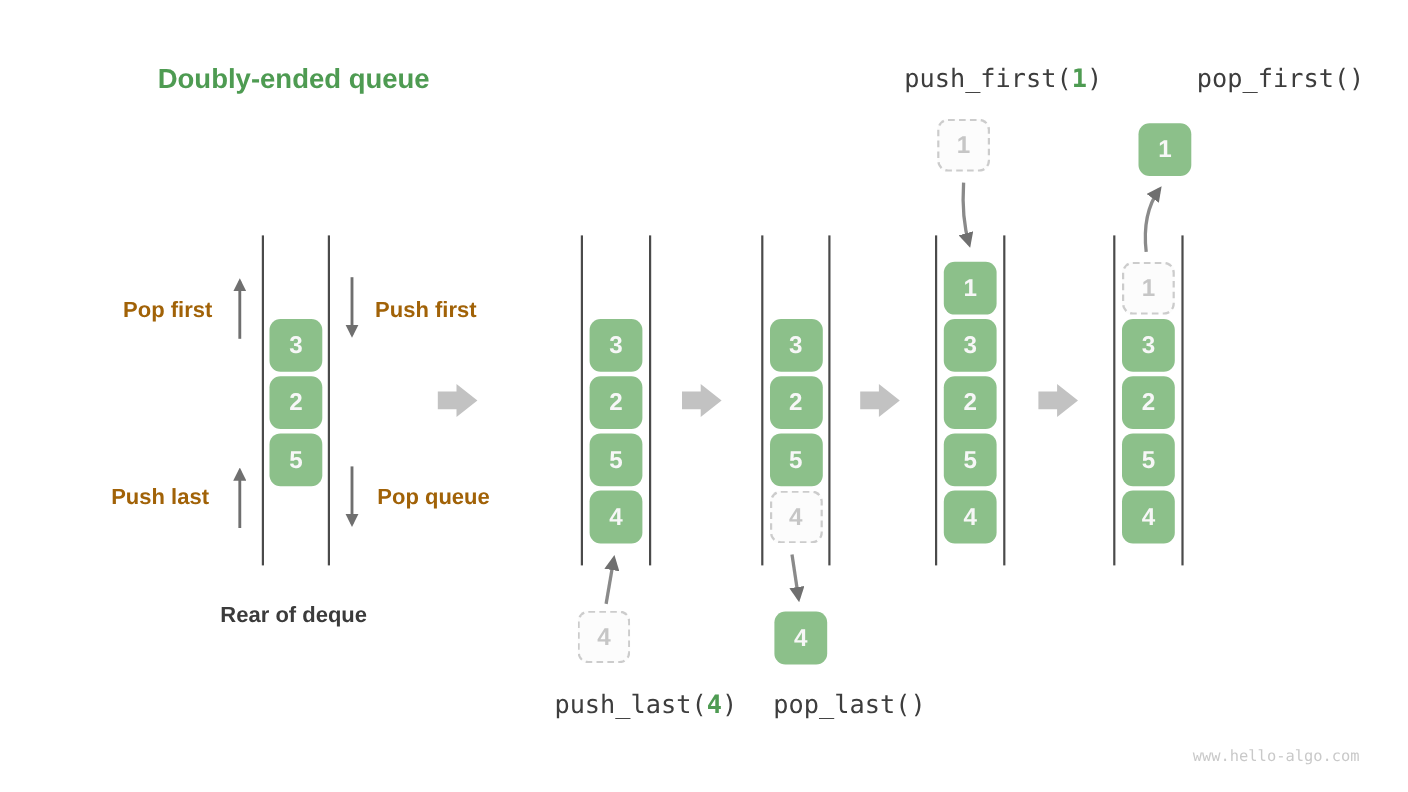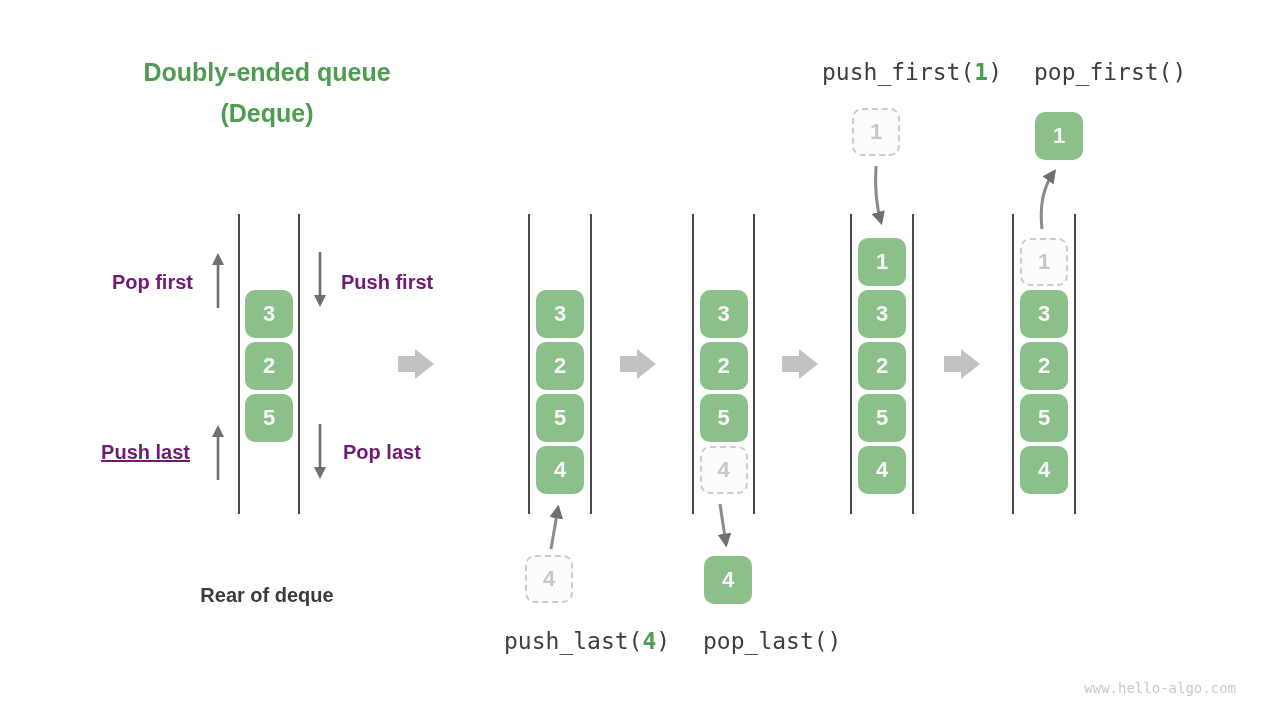--- a/index.html
+++ b/index.html
@@ -14,38 +14,38 @@
   .title {
     left: 100px; top: 52px; width: 334px;
     text-align: center; color: #4e9b52;
     font-size: 25px; font-weight: bold; line-height: 41px;
   }
   .struct-label {
     width: 334px; left: 100px; text-align: center;
     color: #3b3b3b; font-size: 20px; font-weight: bold; line-height: 26px;
   }
   .front-label { top: 164px; }
-  .rear-label  { top: 546px; margin-top: 36px; }
+  .rear-label  { top: 546px; }
 
   .op-label {
-    color: #701a75; font-size: 20px; font-weight: bold; line-height: 26px;
+    color: #a16207; font-size: 20px; font-weight: bold; line-height: 26px;
     white-space: nowrap;
   }
   .op-pop-first  { left: 43px;  top: 269px; width: 150px; text-align: right; }
   .op-push-first { left: 341px; top: 269px; }
-  .op-push-last  { left: 40px;  top: 439px; width: 150px; text-align: right; text-decoration: underline; }
+  .op-push-last  { left: 40px;  top: 439px; width: 150px; text-align: right; }
   .op-pop-last   { left: 343px; top: 439px; }
 
   .code-label {
     font-family: "DejaVu Sans Mono", "Liberation Mono", monospace;
     color: #3d3d3d; font-size: 23px; line-height: 27px; white-space: nowrap; text-align: right;
   }
   .code-label .arg { color: #4e9b52; font-weight: bold; }
   .code-push-first { left: 822px;  top: 59px;  }
-  .code-pop-first  { left: 1034px; top: 59px;  }
+  .code-pop-first  { left: 1088px; top: 59px;  }
   .code-push-last  { left: 504px;  top: 628px; }
   .code-pop-last   { left: 703px;  top: 628px; }
 
   .wall {
     position: absolute; width: 2px; top: 214px; height: 300px;
     background: #4a4a4a;
   }
   .cell {
     position: absolute; width: 48px; height: 48px;
     border-radius: 10px;
@@ -63,29 +63,28 @@
 
   svg.overlay { position: absolute; left: 0; top: 0; pointer-events: none; }
 </style>
 </head>
 <body>
 
 <div id="canvas">
 
   <div class="abs title">
     <div>Doubly-ended queue</div>
-    <div>(Deque)</div>
   </div>
 
   <div class="abs struct-label rear-label">Rear of deque</div>
 
   <div class="abs op-label op-pop-first">Pop first</div>
   <div class="abs op-label op-push-first">Push first</div>
   <div class="abs op-label op-push-last">Push last</div>
-  <div class="abs op-label op-pop-last">Pop last</div>
+  <div class="abs op-label op-pop-last">Pop queue</div>
 
   <div class="abs code-label code-push-first"><span>push_first(</span><span class="arg">1</span><span>)</span></div>
   <div class="abs code-label code-pop-first">pop_first()</div>
   <div class="abs code-label code-push-last"><span>push_last(</span><span class="arg">4</span><span>)</span></div>
   <div class="abs code-label code-pop-last">pop_last()</div>
 
   <div class="cell ghost" style="left:525px; top:555px;">4</div>
   <div class="cell filled" style="left:704px; top:556px;">4</div>
   <div class="cell ghost" style="left:852px; top:108px;">1</div>
   <div class="cell filled" style="left:1035px;top:112px;">1</div>

